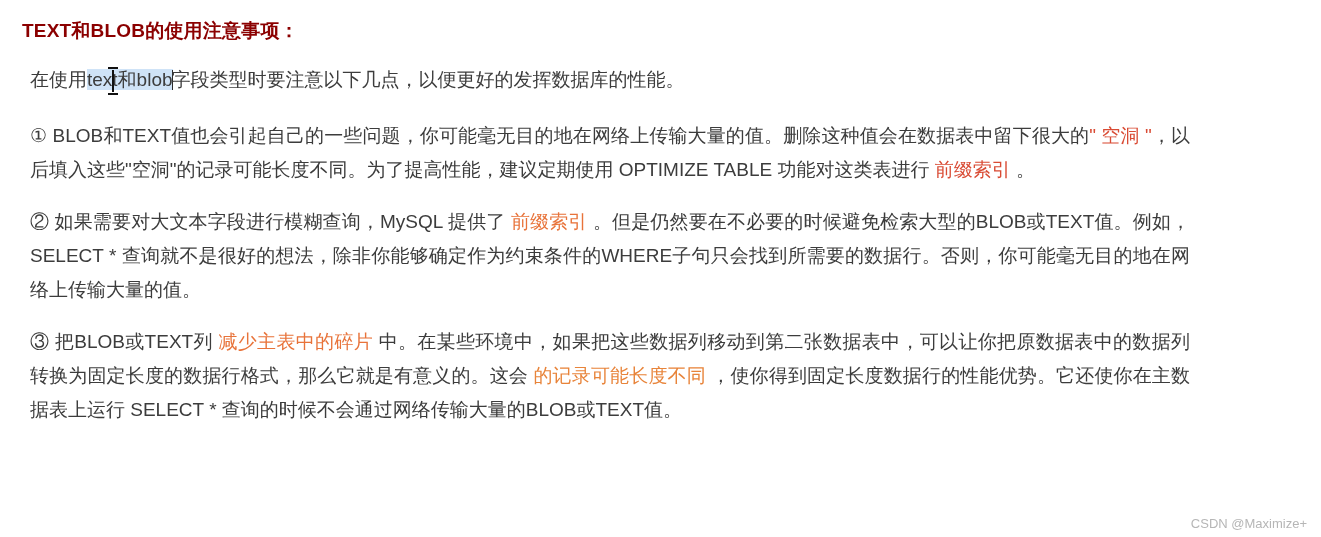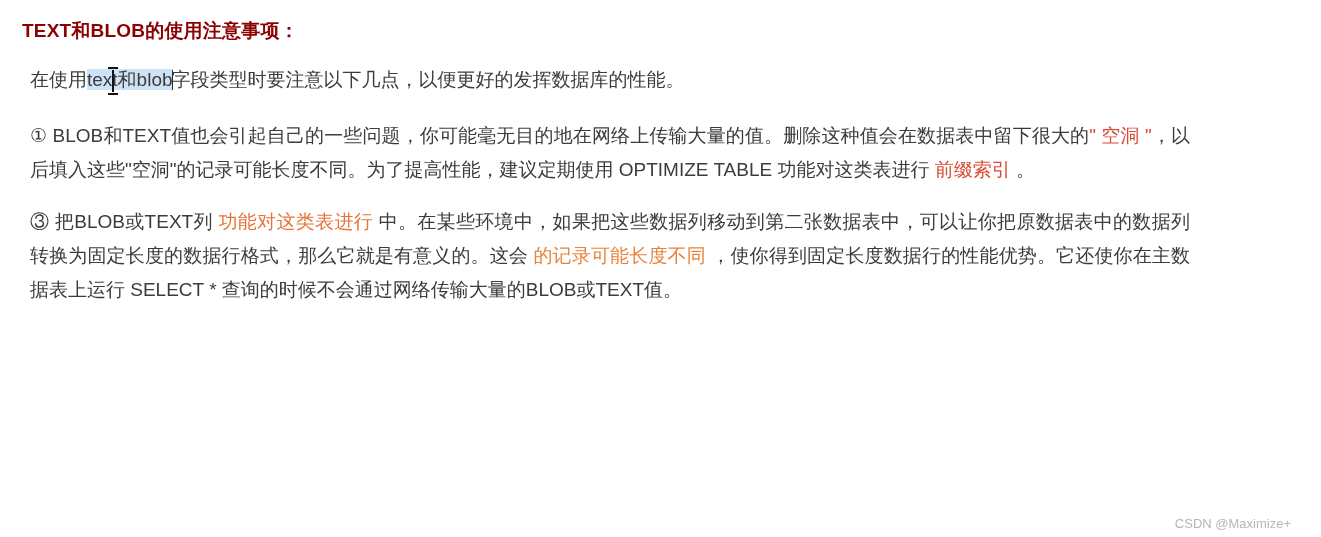--- a/index.html
+++ b/index.html
@@ -89,41 +89,42 @@
     content: "";
     position: absolute;
     left: -4px;
     bottom: -3px;
     width: 10px;
     height: 2px;
     background: #111;
   }
   .watermark {
     position: absolute;
-    right: 30px;
+    right: 14px;
     bottom: 6px;
     font-size: 13px;
     color: #b6b6b6;
     font-family: "Liberation Sans", sans-serif;
     white-space: nowrap;
   }
 </style>
 </head>
 <body>
 
 <div class="page">
   <div class="content">
 
     <div class="heading">TEXT和BLOB的使用注意事项：</div>
 
     <p class="para intro"><span>在使用</span><span class="hl-sel">text和blob</span><span class="caret"></span><span>字段类型时要注意以下几点，以便更好的发挥数据库的性能。</span></p>
 
     <p class="para"><span>①</span><span> BLOB和TEXT值也会引起自己的一些问题，你可能毫无目的地在网络上传输大量的值。删除这种值会在数据表中留下很大的</span><span class="red">" 空洞 "</span><span>，以后填入这些"空洞"的记录可能长度不同。为了提高性能，建议定期使用 OPTIMIZE TABLE 功能对这类表进行 </span><span class="red">前缀索引</span><span> 。</span></p>
 
+    <p class="para"><span>②</span><span> 如果需要对大文本字段进行模糊查询，MySQL 提供了 </span><span class="orange">前缀索引</span><span> 。但是仍然要在不必要的时候避免检索大型的BLOB或TEXT值。例如，SELECT * 查询就不是很好的想法，除非你能够确定作为约束条件的WHERE子句只会找到所需要的数据行。否则，你可能毫无目的地在网络上传输大量的值。</span></p>
 
-    <p class="para"><span>③</span><span> 把BLOB或TEXT列 </span><span class="orange">功能对这类表进行</span><span> 中。在某些环境中，如果把这些数据列移动到第二张数据表中，可以让你把原数据表中的数据列转换为固定长度的数据行格式，那么它就是有意义的。这会 </span><span class="orange2">的记录可能长度不同</span><span> ，使你得到固定长度数据行的性能优势。它还使你在主数据表上运行 SELECT * 查询的时候不会通过网络传输大量的BLOB或TEXT值。</span></p>
+    <p class="para"><span>③</span><span> 把BLOB或TEXT列 </span><span class="orange">减少主表中的碎片</span><span> 中。在某些环境中，如果把这些数据列移动到第二张数据表中，可以让你把原数据表中的数据列转换为固定长度的数据行格式，那么它就是有意义的。这会 </span><span class="orange2">的记录可能长度不同</span><span> ，使你得到固定长度数据行的性能优势。它还使你在主数据表上运行 SELECT * 查询的时候不会通过网络传输大量的BLOB或TEXT值。</span></p>
 
   </div>
 
   <div class="cursor"></div>
 
   <div class="watermark">CSDN @Maximize+</div>
 </div>
 
 </body></html>

